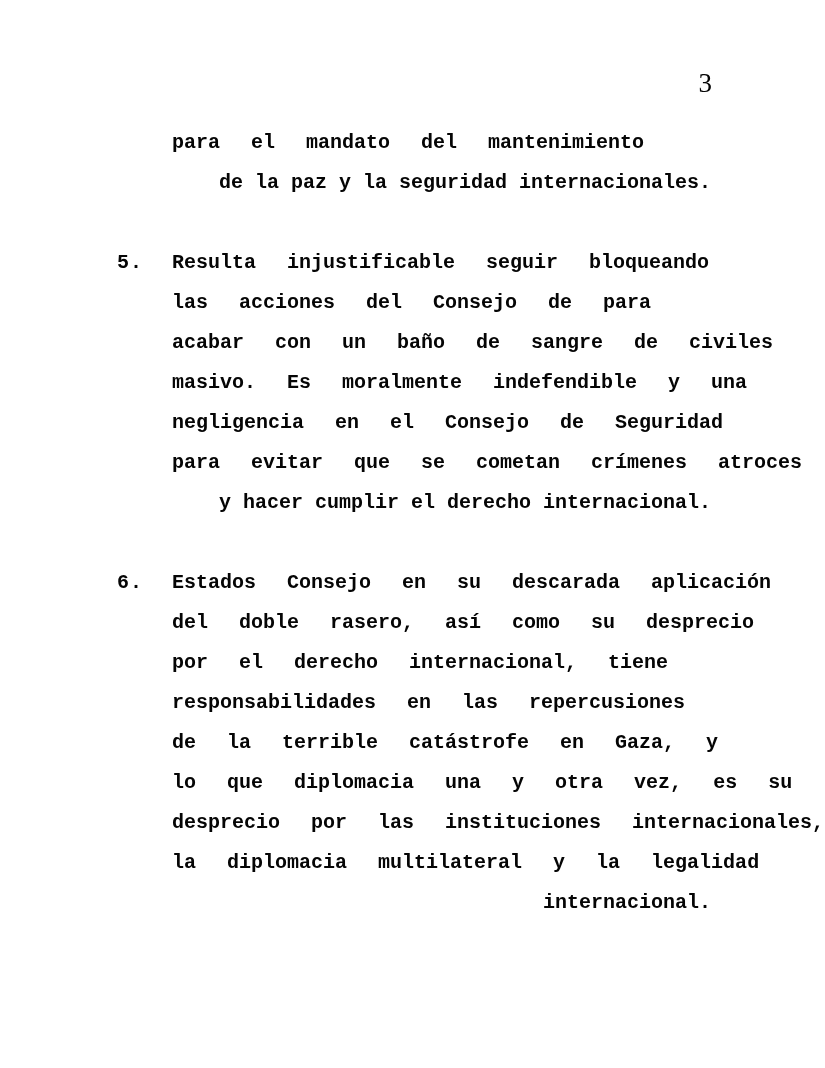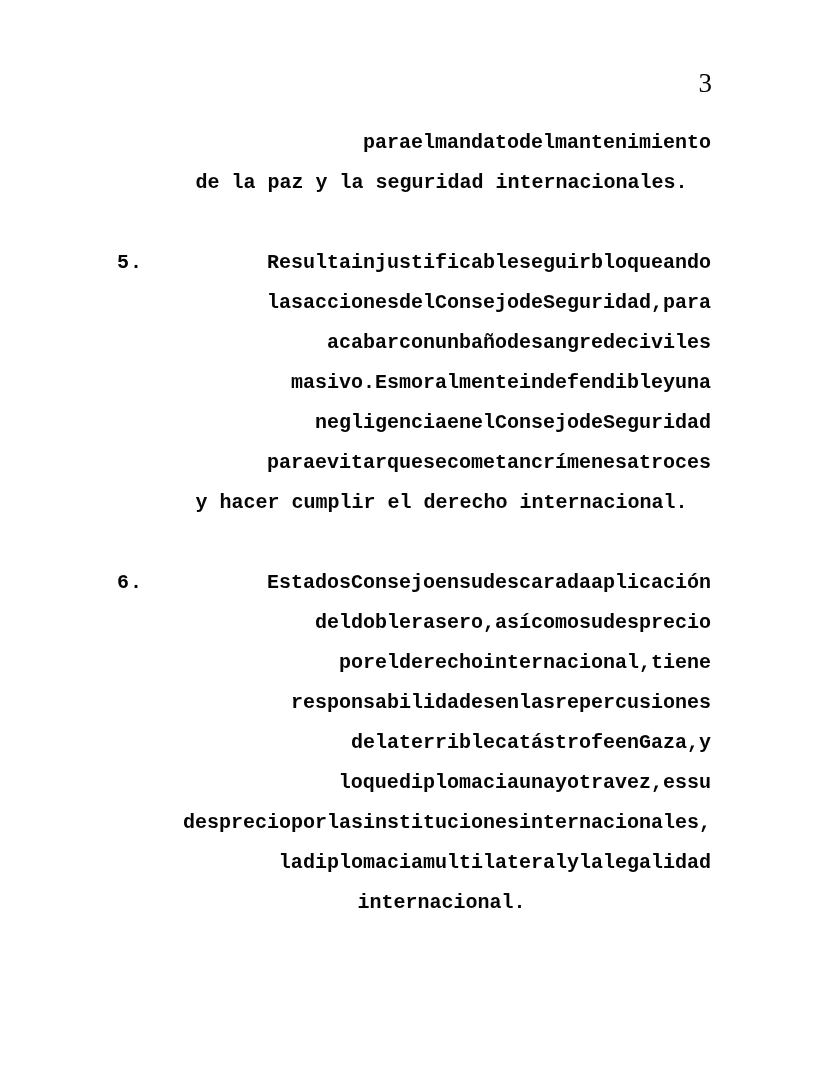--- a/index.html
+++ b/index.html
@@ -56,24 +56,25 @@
     line-height: 40px;
   }
   .line {
     height: 40px;
     line-height: 40px;
     white-space: nowrap;
   }
   
   .line.just {
     display: flex;
-    justify-content: flex-end;
+    justify-content: flex-start;
+    gap: 31px;
   }
   .line.last {
-    text-align: center;
+    text-align: right;
   }
   .word { display: inline-block; }
 </style>
 </head>
 <body>
 
 <div class="page" style="background: rgb(255, 255, 255); color: rgb(5, 5, 5);">
   <div class="page-number">3</div>
   <div class="content">
       <div class="para">
@@ -97,21 +98,20 @@
             <span class="word">injustificable</span>
             <span class="word">seguir</span>
             <span class="word">bloqueando</span>
           </div>
           <div class="line just">
             <span class="word">las</span>
             <span class="word">acciones</span>
             <span class="word">del</span>
             <span class="word">Consejo</span>
             <span class="word">de</span>
-            <span class="word">Seguridad,</span>
             <span class="word">para</span>
           </div>
           <div class="line just">
             <span class="word">acabar</span>
             <span class="word">con</span>
             <span class="word">un</span>
             <span class="word">baño</span>
             <span class="word">de</span>
             <span class="word">sangre</span>
             <span class="word">de</span>

